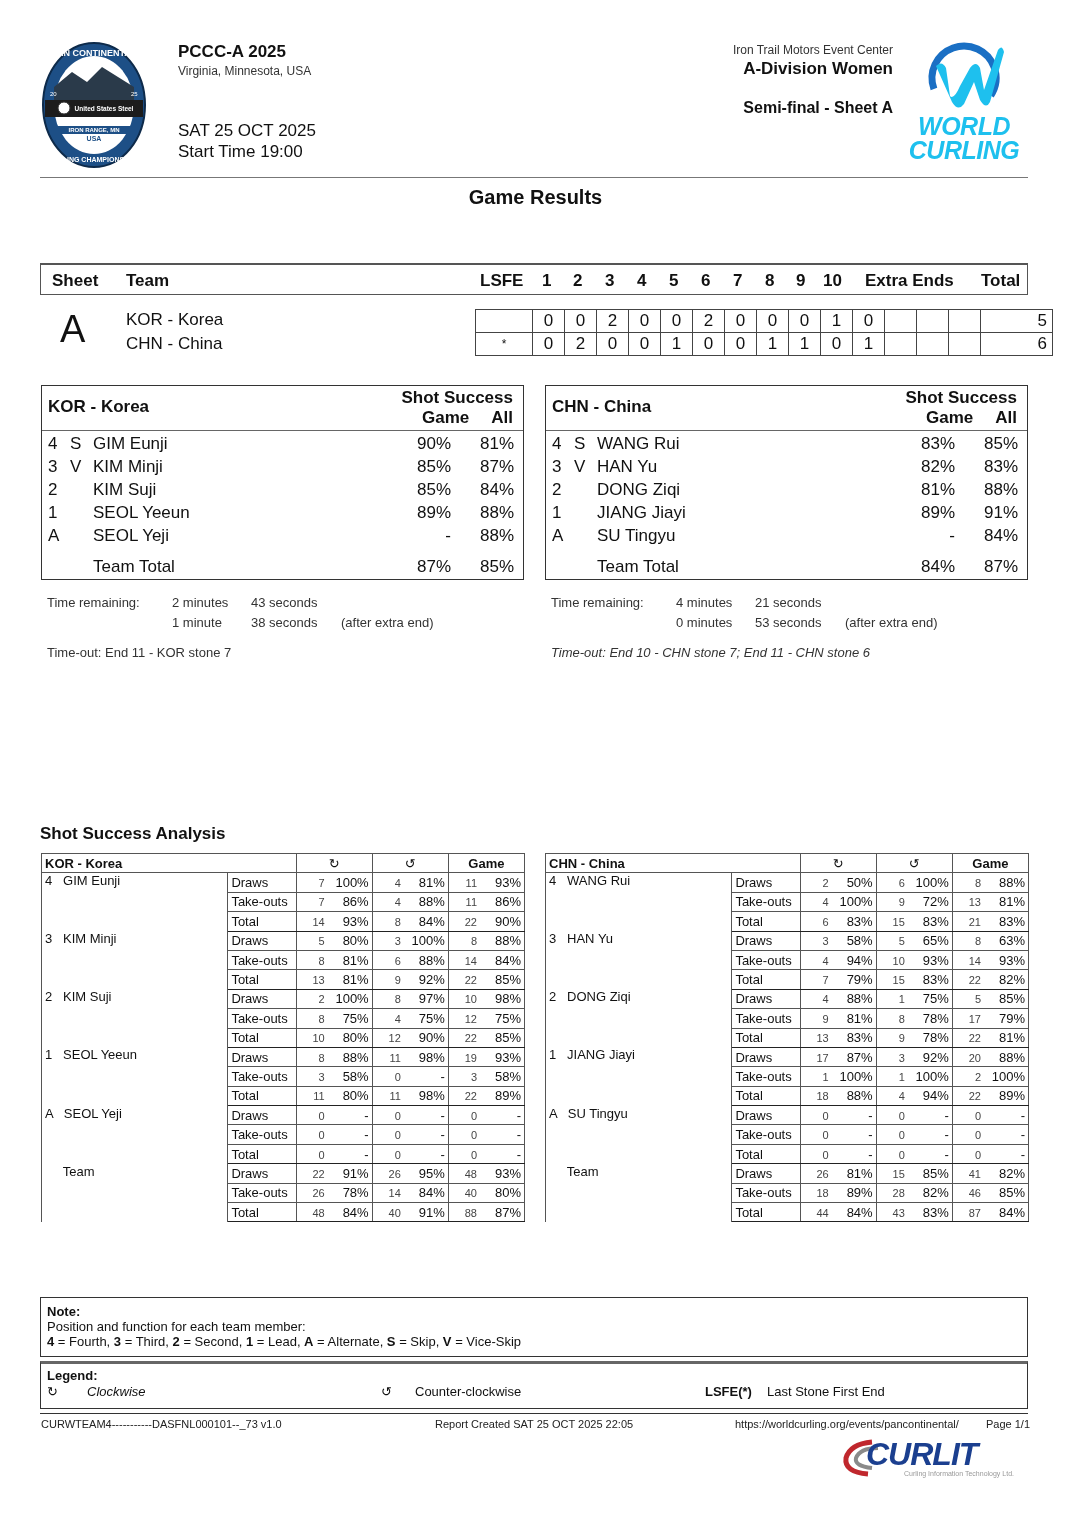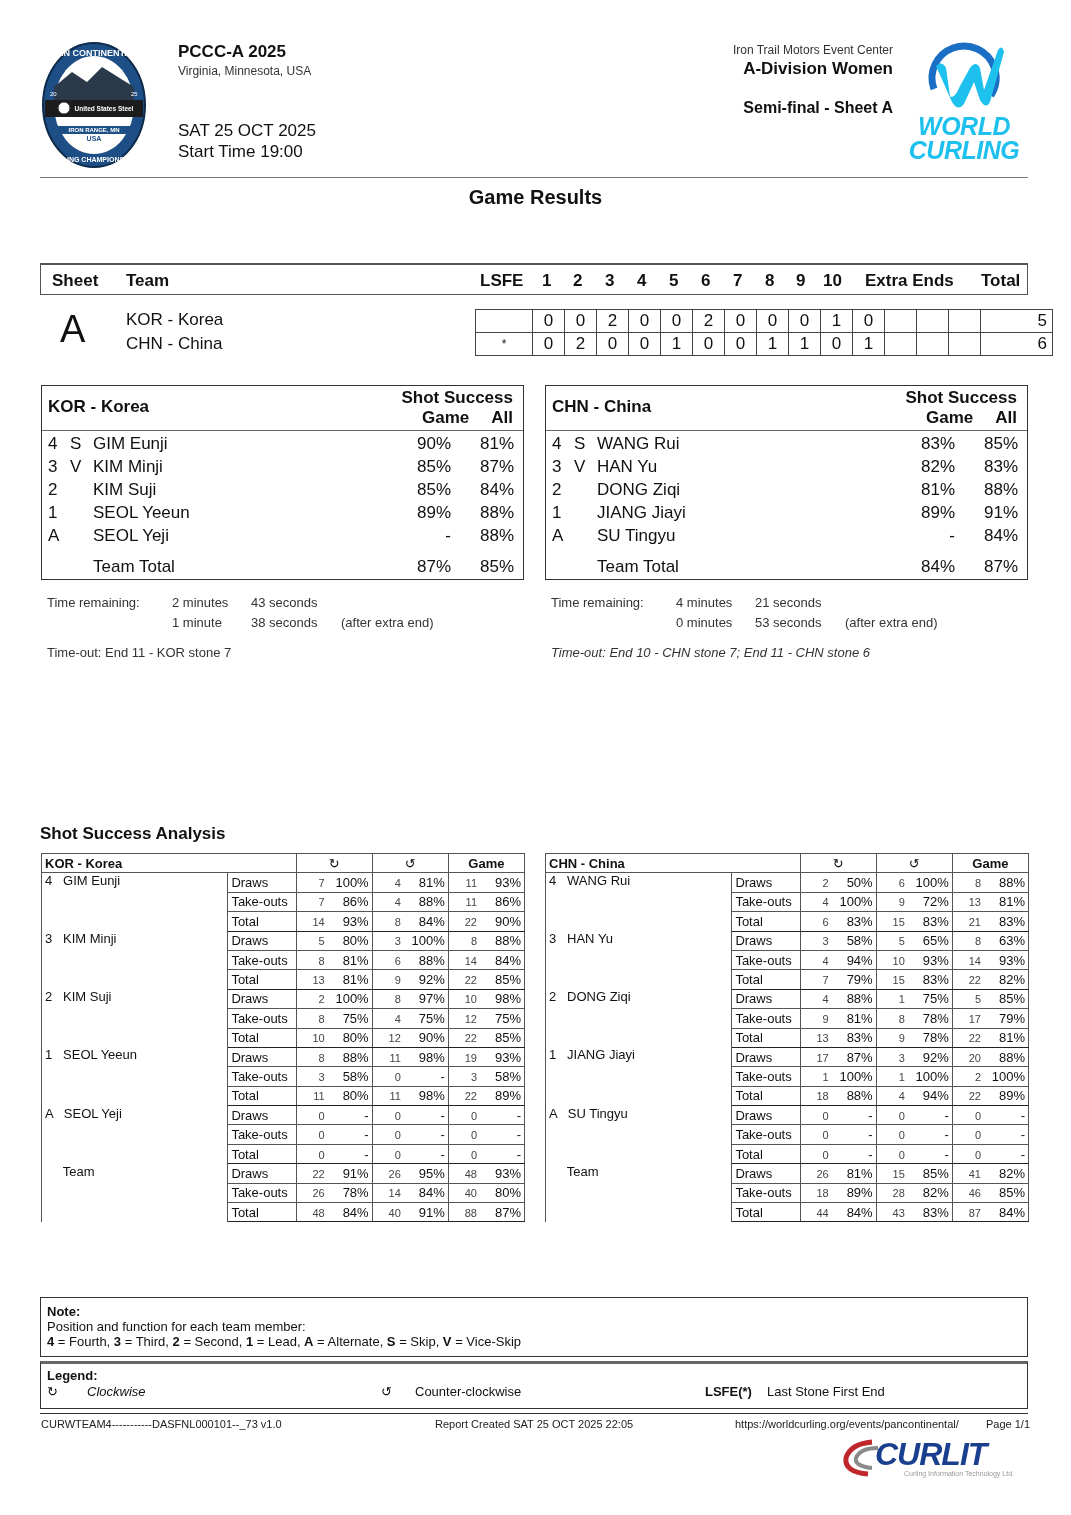--- a/index.html
+++ b/index.html
@@ -566,17 +566,17 @@
 <div class="abs footer" style="left:41px;">CURWTEAM4-----------DASFNL000101--_73 v1.0</div>
 <div class="abs footer" style="left:435px;">Report Created  SAT 25 OCT 2025 22:05</div>
 <div class="abs footer" style="left:735px;">https://worldcurling.org/events/pancontinental/</div>
 <div class="abs footer" style="left:986px;">Page 1/1</div>
 
 <div class="abs curlit">
   <svg width="188" height="44" viewBox="0 0 188 44">
     <path d="M30 6 Q8 8 4 22 Q2 36 26 38" fill="none" stroke="#c0272d" stroke-width="5"></path>
     <path d="M36 12 Q18 12 14 22 Q12 30 30 32" fill="none" stroke="#8a8a8a" stroke-width="4"></path>
   </svg>
-  <div style="position:absolute;left:33px;top:0;font-size:32px;font-weight:bold;font-style:italic;color:#1b3f8f;letter-spacing:-1px;">
+  <div style="position:absolute;left:24px;top:0;font-size:32px;font-weight:bold;font-style:italic;color:#1b3f8f;letter-spacing:-1px;">
     <span>CURLIT</span>
   </div>
   <div style="position:absolute;left:62px;top:34px;font-size:7px;color:#999;">Curling Information Technology Ltd.</div>
 </div>
 
 </body></html>

